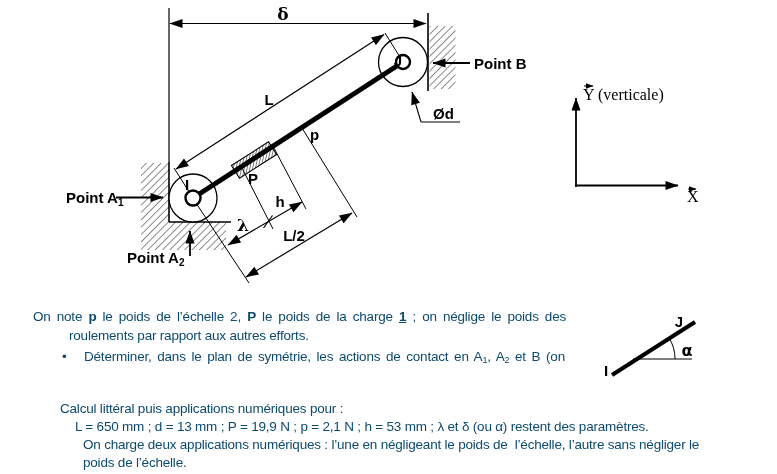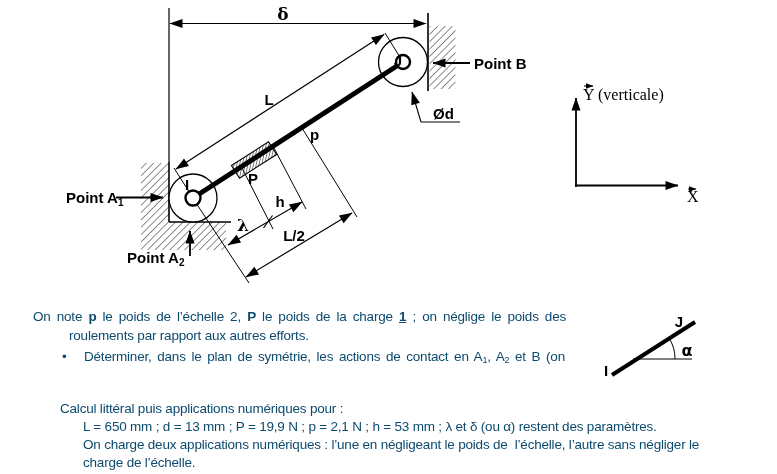--- a/index.html
+++ b/index.html
@@ -146,17 +146,17 @@
   </g>
 </svg>
 
 <div class="t just" style="left:33px;top:309px;width:533px;"><span>On note </span><span class="b">p</span><span> le poids de l’échelle 2, </span><span class="b">P</span><span> le poids de la charge </span><span class="bu">1</span><span> ; on néglige le poids des</span></div>
 <div class="t" style="left:33px;top:328px;margin-left:36px;">roulements par rapport aux autres efforts.</div>
 
 <div class="t" style="left:62px;top:349px;">•</div>
 <div class="t just" style="left:84px;top:349px;width:481px;"><span>Déterminer, dans le plan de symétrie, les actions de contact en A</span><span class="sb">1</span><span>, A</span><span class="sb">2</span><span> et B (on</span></div>
 
 <div class="t" style="left:60px;top:401px;">Calcul littéral puis applications numériques pour :</div>
-<div class="t" style="left:83px;top:419px;">L = 650 mm ; d = 13 mm ; P = 19,9 N ; p = 2,1 N ; h = 53 mm ; λ et δ (ou α) restent des paramètres.</div>
+<div class="t" style="left:75px;top:419px;">L = 650 mm ; d = 13 mm ; P = 19,9 N ; p = 2,1 N ; h = 53 mm ; λ et δ (ou α) restent des paramètres.</div>
 <div class="t" style="left:83px;top:437px;">On charge deux applications numériques : l’une en négligeant le poids de  l’échelle, l’autre sans négliger le</div>
-<div class="t" style="left:83px;top:455px;">charge de l’échelle.</div>
+<div class="t" style="left:83px;top:455px;">poids de l’échelle.</div>
 
 </div>
 
 </body></html>

